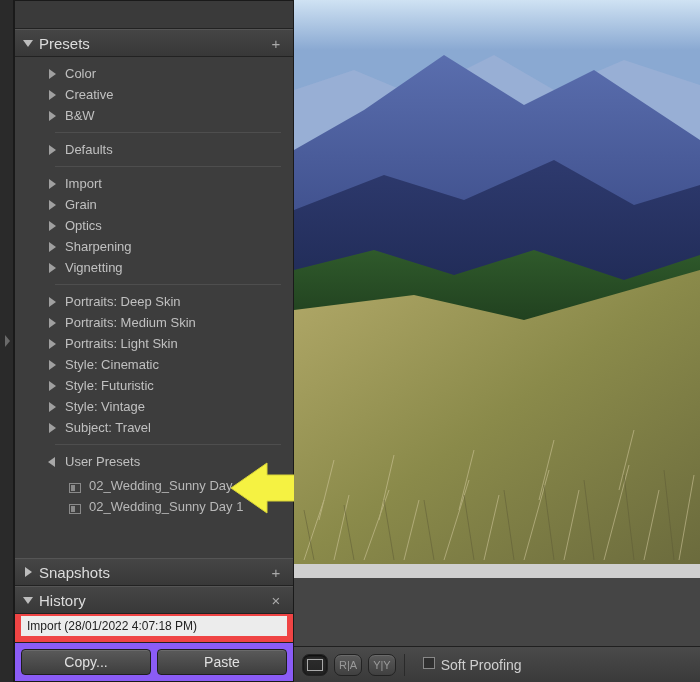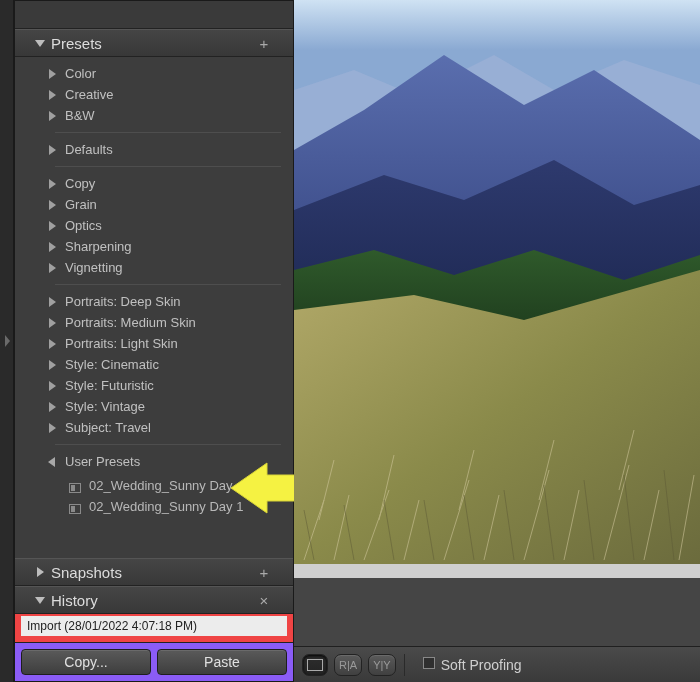--- a/index.html
+++ b/index.html
@@ -31,21 +31,21 @@
     background: #3f3f3f;
     display: flex; flex-direction: column;
   }
   
   .panel-header {
     height: 28px;
     background: linear-gradient(#454545, #383838);
     border-top: 1px solid #555;
     border-bottom: 1px solid #222;
     display: flex; align-items: center;
-    padding: 0 20px;
+    padding: 0 8px;
     color: #dcdcdc;
     font-size: 15px;
   }
   .panel-header .disclosure {
     margin-right: 6px;
     display: inline-flex;
   }
   .panel-header .title { flex: 1; }
   .panel-header .action {
     width: 18px; height: 18px;
@@ -249,21 +249,21 @@
         </div>
       </div>
     <hr class="group-sep">
     <div id="pg3">
         <div class="tree-row">
           <span class="tri">
             <svg width="10" height="10">
               <polygon points="2,0 2,10 9,5" fill="#a0a0a0"></polygon>
             </svg>
           </span>
-          <span>Copy</span>
+          <span>Import</span>
         </div>
         <div class="tree-row">
           <span class="tri">
             <svg width="10" height="10">
               <polygon points="2,0 2,10 9,5" fill="#a0a0a0"></polygon>
             </svg>
           </span>
           <span>Grain</span>
         </div>
         <div class="tree-row">

